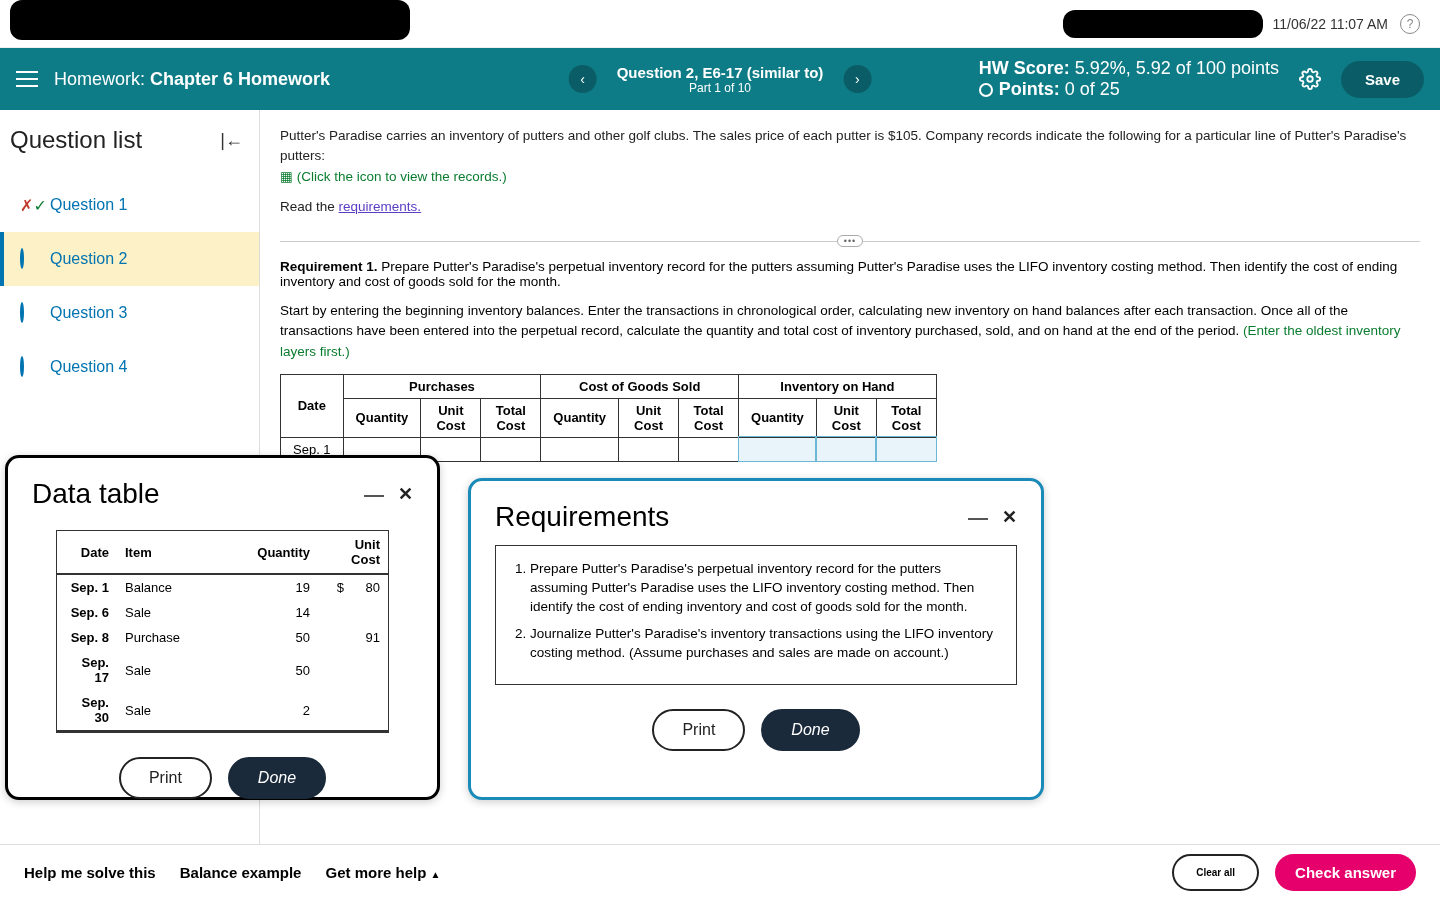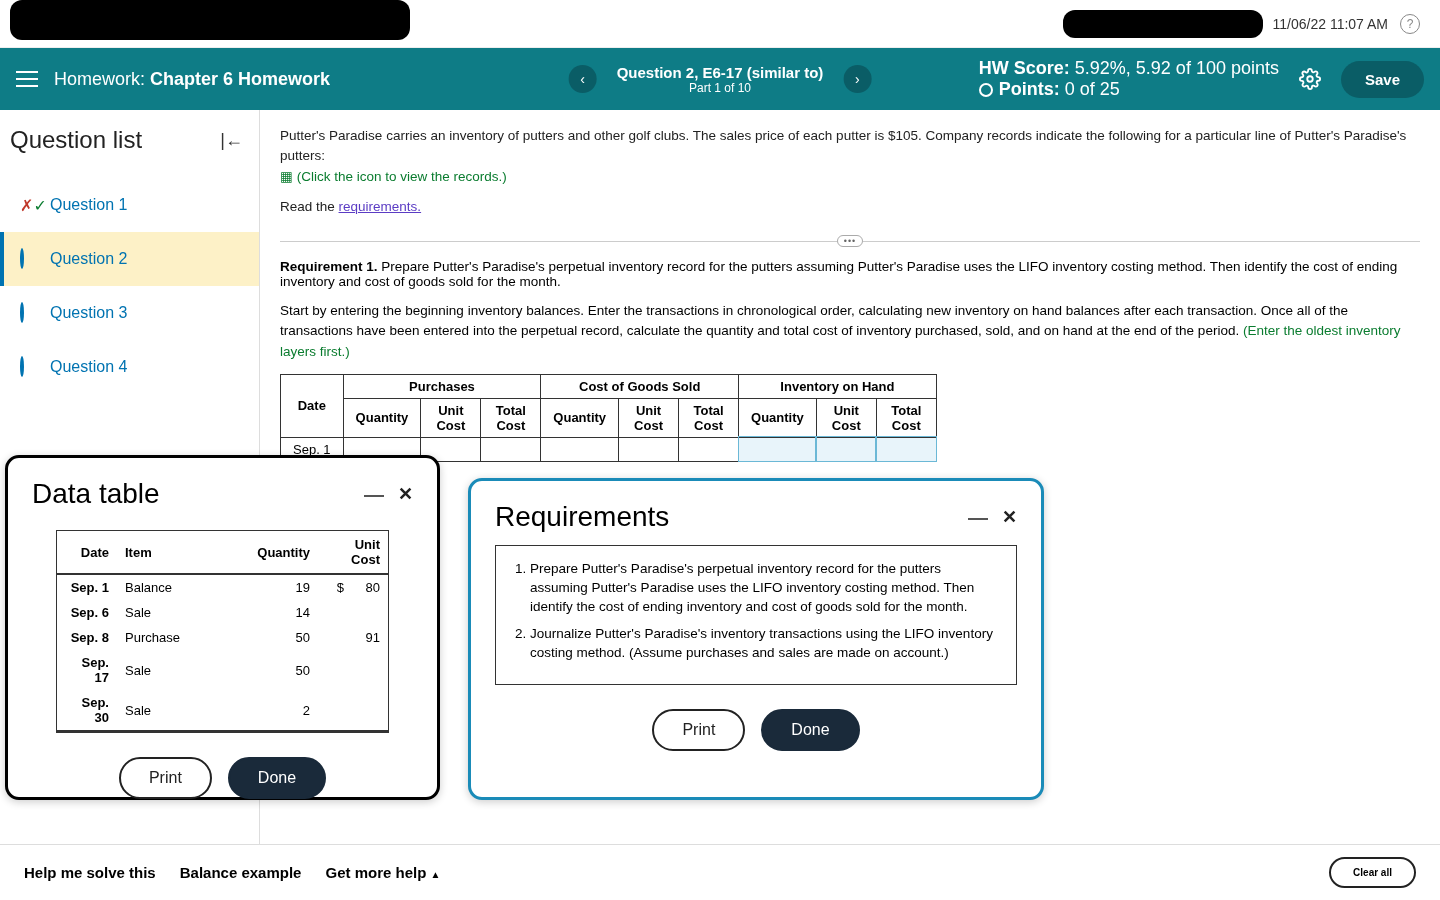--- a/index.html
+++ b/index.html
@@ -81,21 +81,21 @@
 .data-tbl td { padding: 5px 8px; }
 .data-tbl tbody tr:last-child td { border-bottom: 2px solid #333; }
 
 .req-box { margin: 0 24px; border: 1px solid #333; padding: 14px 16px; font-size: 13.5px; }
 .req-box ol { padding-left: 18px; }
 .req-box li { margin-bottom: 8px; line-height: 1.4; }
 
 .popup-btns { display: flex; justify-content: center; gap: 16px; padding: 24px 0 0; }
 .pill-btn { border-radius: 24px; padding: 10px 28px; font-size: 16px; cursor: pointer; }
 .pill-white { background: #fff; border: 2px solid #222; color: #222; }
-.pill-dark { background: #1a2a3a; border: 2px solid #1a2a3a; color: #fff; }
+.pill-dark { background: #1a2a3a; border: 2px solid #1a2a3a; color: #fff; font-style: italic; }
 
 
 .footer { position: absolute; bottom: 0; left: 0; right: 0; height: 56px; border-top: 1px solid #ddd; display: flex; align-items: center; padding: 0 24px; background: #fff; z-index: 5; }
 .footer .flink { font-weight: bold; font-size: 15px; margin-right: 24px; cursor: pointer; }
 .footer .caret { font-size: 10px; }
 .footer-right { margin-left: auto; display: flex; gap: 16px; }
 .clear-btn { border: 2px solid #222; background: #fff; border-radius: 22px; padding: 8px 22px; font-weight: bold; font-size: 10px; cursor: pointer; }
 .check-btn { background: #e6006b; color: #fff; border: none; border-radius: 22px; padding: 10px 20px; font-weight: bold; font-size: 15px; cursor: pointer; }
 </style>
 </head>
@@ -295,14 +295,15 @@
     <button class="pill-btn pill-dark">Done</button>
   </div>
 </div>
 
 <div class="footer">
   <span class="flink">Help me solve this</span>
   <span class="flink">Balance example</span>
   <span class="flink"><span>Get more help</span> <span class="caret">▲</span></span>
   <div class="footer-right">
     <button class="clear-btn">Clear all</button>
+    <button class="check-btn">Check answer</button>
   </div>
 </div>
 
 </body></html>

